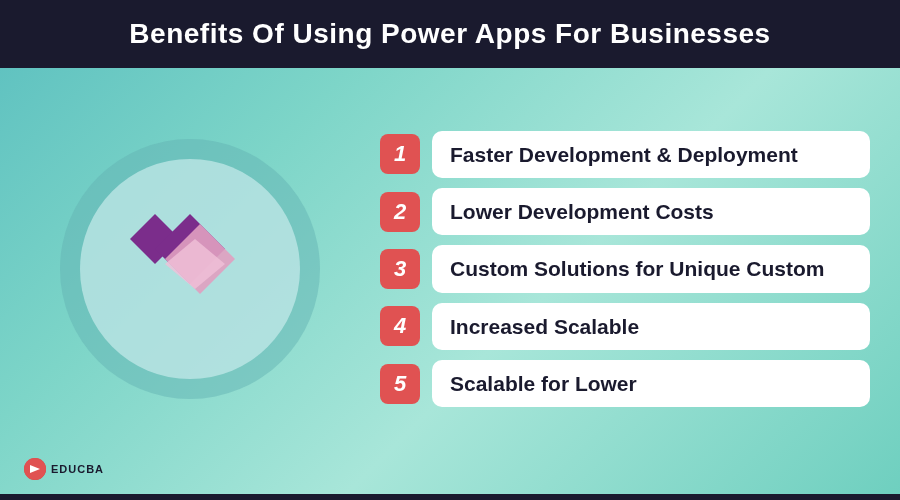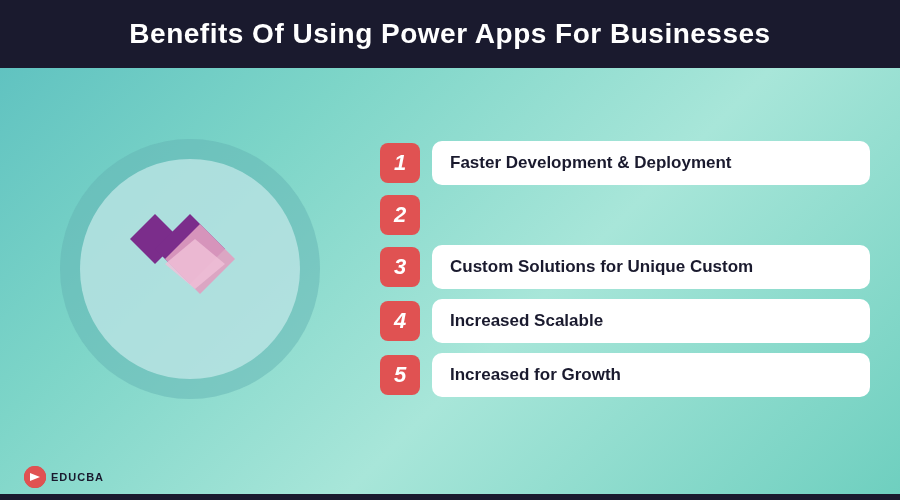--- a/index.html
+++ b/index.html
@@ -104,36 +104,36 @@
       justify-content: center;
       flex-shrink: 0;
       font-style: italic;
     }
 
     .benefit-text-box {
       background: white;
       border-radius: 10px;
       padding: 10px 18px;
       flex: 1;
-      font-size: 17px;
+      font-size: 21px;
       font-weight: 600;
       color: #1a1a2e;
       line-height: 1.3;
       min-height: 44px;
       display: flex;
       align-items: center;
     }
 
     .footer-logo {
       display: flex;
       align-items: center;
       gap: 5px;
       padding: 5px 12px 8px 12px;
       position: absolute;
-      bottom: 4px;
+      bottom: 12px;
       left: 12px;
       text-align: right;
     }
 
     .educba-logo-mark {
       width: 22px;
       height: 22px;
       border-radius: 50%;
       background: linear-gradient(135deg, #e05252, #c0392b);
       display: flex;
@@ -198,32 +198,33 @@
       </div>
     </div>
 
     <div class="benefits-section">
     <div class="benefit-item">
           <div class="benefit-number">1</div>
           <div class="benefit-text-box">Faster Development &amp; Deployment</div>
         </div>
         <div class="benefit-item">
           <div class="benefit-number">2</div>
+          <div class="benefit-text-box">Lower Development Costs</div>
         </div>
         <div class="benefit-item">
           <div class="benefit-number">3</div>
           <div class="benefit-text-box">Custom Solutions for Unique Custom</div>
         </div>
         <div class="benefit-item">
           <div class="benefit-number">4</div>
           <div class="benefit-text-box">Increased Scalable</div>
         </div>
         <div class="benefit-item">
           <div class="benefit-number">5</div>
-          <div class="benefit-text-box">Increased for Growth</div>
+          <div class="benefit-text-box">Scalable for Lower</div>
         </div>
       </div>
   </div>
 
   <div class="footer-area">
     <div class="footer-logo">
       <div class="educba-logo-mark">
         <svg width="22" height="22" viewBox="0 0 22 22">
           <circle cx="11" cy="11" r="11" fill="#e05252"></circle>
           <polygon points="6,7 16,11 6,15" fill="white"></polygon>

